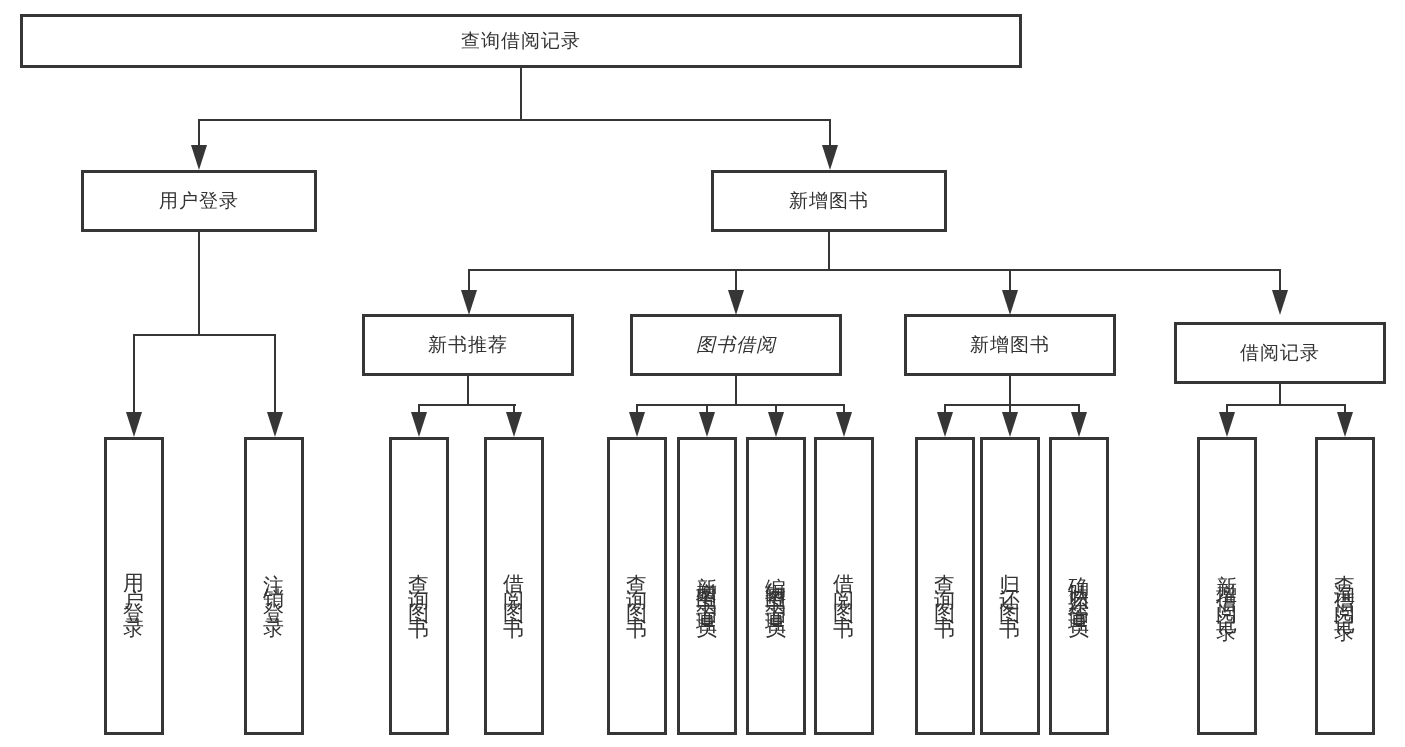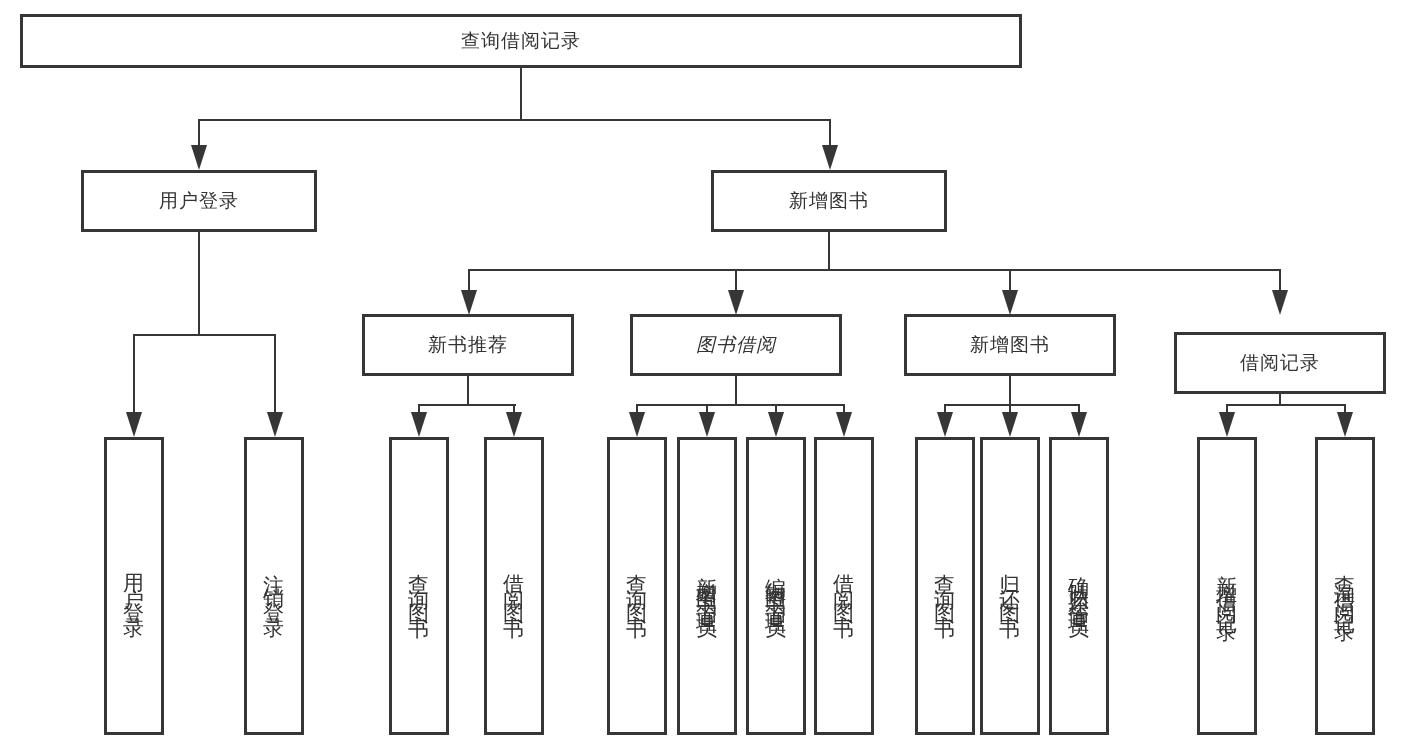--- a/index.html
+++ b/index.html
@@ -80,21 +80,21 @@
 
   <div class="node" style="left:362px; top:314px; width:212px; height:62px;">
     <span>新书推荐</span>
   </div>
   <div class="node" style="left:630px; top:314px; width:212px; height:62px;font-style:italic;">
     <span>图书借阅</span>
   </div>
   <div class="node" style="left:904px; top:314px; width:212px; height:62px;">
     <span>新增图书</span>
   </div>
-  <div class="node" style="left:1174px; top:332px; width:212px; height:62px;">
+  <div class="node" style="left:1174px; top:322px; width:212px; height:62px;">
     <span>借阅记录</span>
   </div>
 
   <div class="vline" style="left:467px; top:376px; height:30px;"></div>
   <div class="hline" style="left:418px; top:404px; width:98px;"></div>
   <div class="vline" style="left:418px; top:404px; height:12px;"></div>
   <div class="arrow" style="left:411px; top:412px;"></div>
   <div class="vline" style="left:513px; top:404px; height:12px;"></div>
   <div class="arrow" style="left:506px; top:412px;"></div>
 

